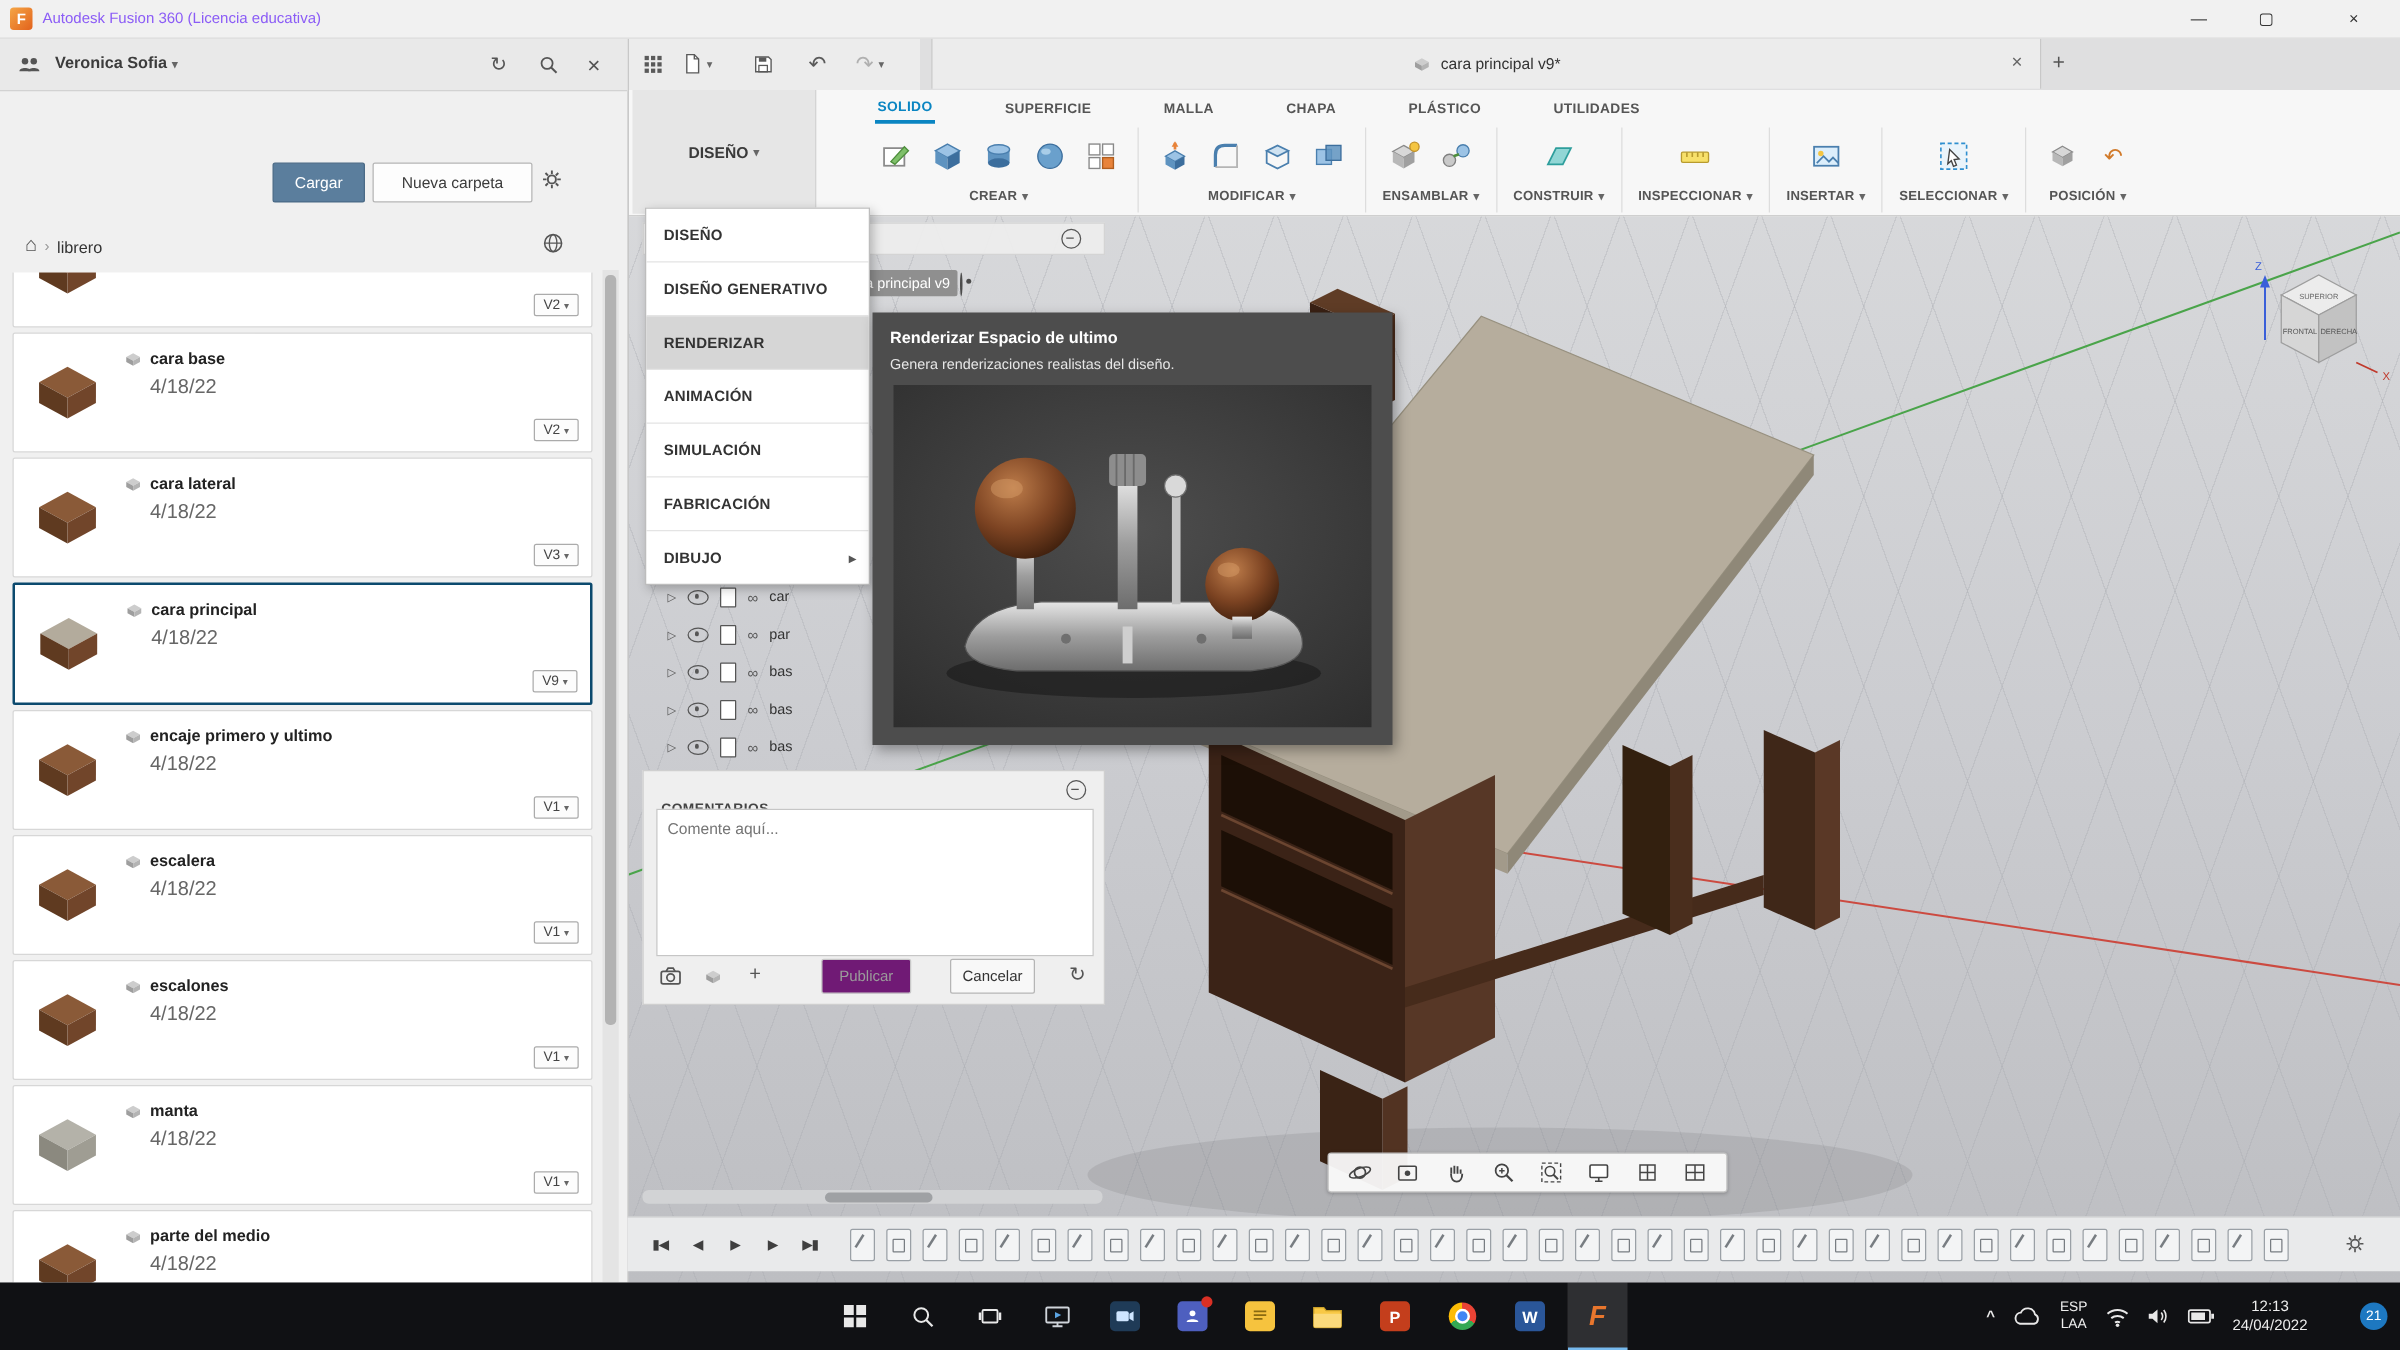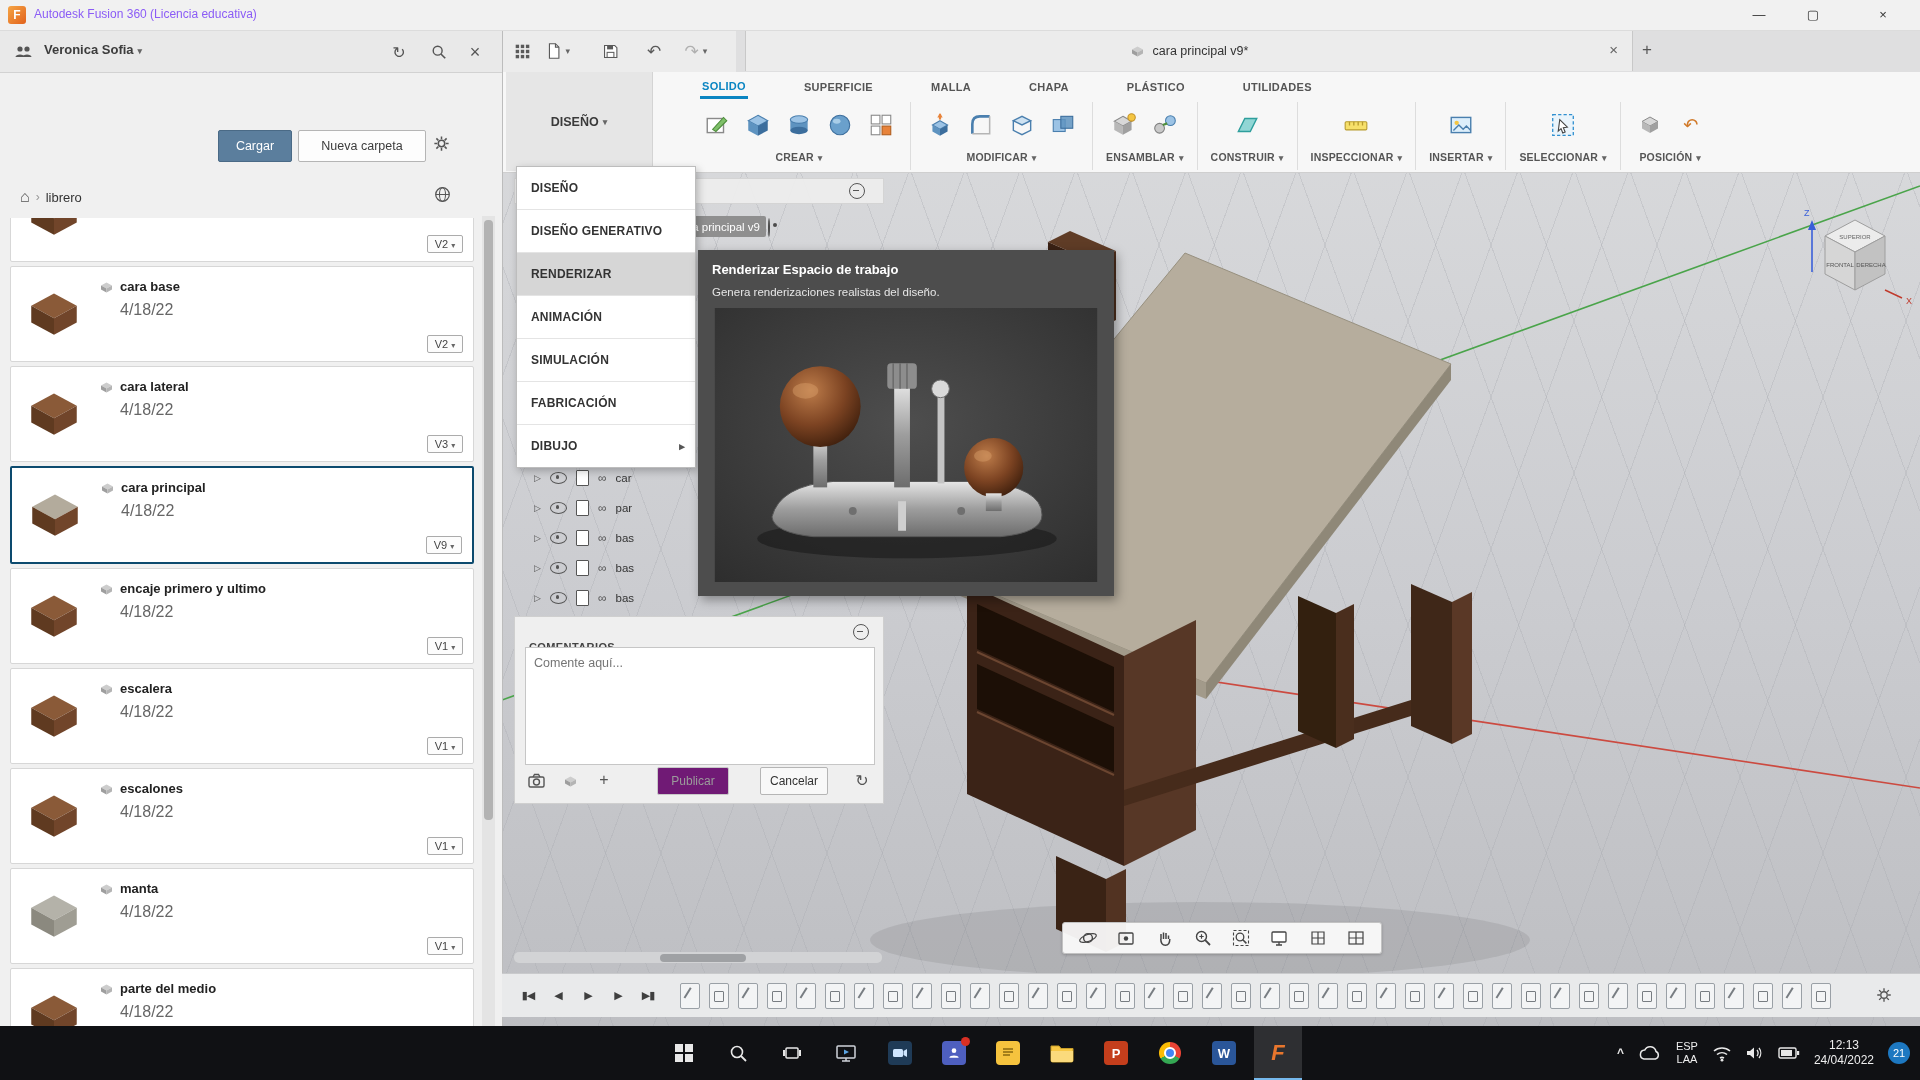--- a/index.html
+++ b/index.html
@@ -129,21 +129,21 @@
   #taskbar{left:0;top:1026px;width:1920px;height:54px;background:#101114;z-index:100;color:#fff;}
   #weather{position:absolute;left:0;top:0;width:184px;height:54px;display:flex;align-items:center;gap:10px;padding-left:10px;}
   #weather .wtemp{font-size:13px;color:#fff;}
   #weather .wdesc{font-size:11px;color:#c9c9c9;}
   .tslot{position:absolute;top:0;width:48px;height:54px;display:flex;align-items:center;justify-content:center;}
   .tslot.active{background:rgba(255,255,255,.13);box-shadow:inset 0 -2px 0 #76b9ed;}
   .appletter{width:24px;height:24px;border-radius:4px;display:flex;align-items:center;justify-content:center;font-weight:bold;color:#fff;font-size:13px;}
   #tray{position:absolute;right:0;top:0;height:54px;display:flex;align-items:center;gap:14px;padding-right:10px;}
   .langblock{font-size:11px;color:#eee;text-align:center;line-height:13px;}
   .clockblock{font-size:12px;color:#eee;text-align:center;line-height:15px;}
-  #notifbadge{width:22px;height:22px;border-radius:50%;background:#1d78c1;color:#fff;font-size:11px;display:flex;align-items:center;justify-content:center;}
+  #notifbadge{width:22px;height:22px;border-radius:50%;background:#1d78c1;color:#fff;font-size:11px;display:flex;align-items:center;justify-content:center;margin-left:28px;}
   .trayglyph{color:#e8e8e8;font-size:12px;}
 </style>
 </head>
 <body>
 
 <svg width="0" height="0" style="position:absolute" aria-hidden="true">
     <defs>
   <symbol id="thumbbox" viewBox="0 0 60 60">
     <polygon points="8,26 30,14 52,26 30,38" fill="var(--t1,#8a5a38)"></polygon>
     <polygon points="8,26 30,38 30,54 8,42" fill="var(--t2,#5f3a20)"></polygon>
@@ -768,21 +768,21 @@
     <div class="mi"><span>DISEÑO GENERATIVO</span></div>
     <div class="mi hl"><span>RENDERIZAR</span></div>
     <div class="mi"><span>ANIMACIÓN</span></div>
     <div class="mi"><span>SIMULACIÓN</span></div>
     <div class="mi"><span>FABRICACIÓN</span></div>
     <div class="mi"><span>DIBUJO</span><span class="arr"></span></div>
   </div>
 
   
   <div id="tooltip" class="abs">
-    <div class="tt-title">Renderizar Espacio de trabajo</div>
+    <div class="tt-title">Renderizar Espacio de ultimo</div>
     <div class="tt-desc">Genera renderizaciones realistas del diseño.</div>
     <div class="tt-img">
       <svg width="388" height="274" viewBox="0 0 388 278">
         <defs>
           <radialGradient id="tbg" cx="50%" cy="42%" r="78%">
               <stop offset="0%" stop-color="#4e4e4e"></stop>
               <stop offset="100%" stop-color="#2d2d2d"></stop>
             </radialGradient>
           <radialGradient id="knob" cx="38%" cy="30%" r="78%">
               <stop offset="0%" stop-color="#bd7c4a"></stop>

